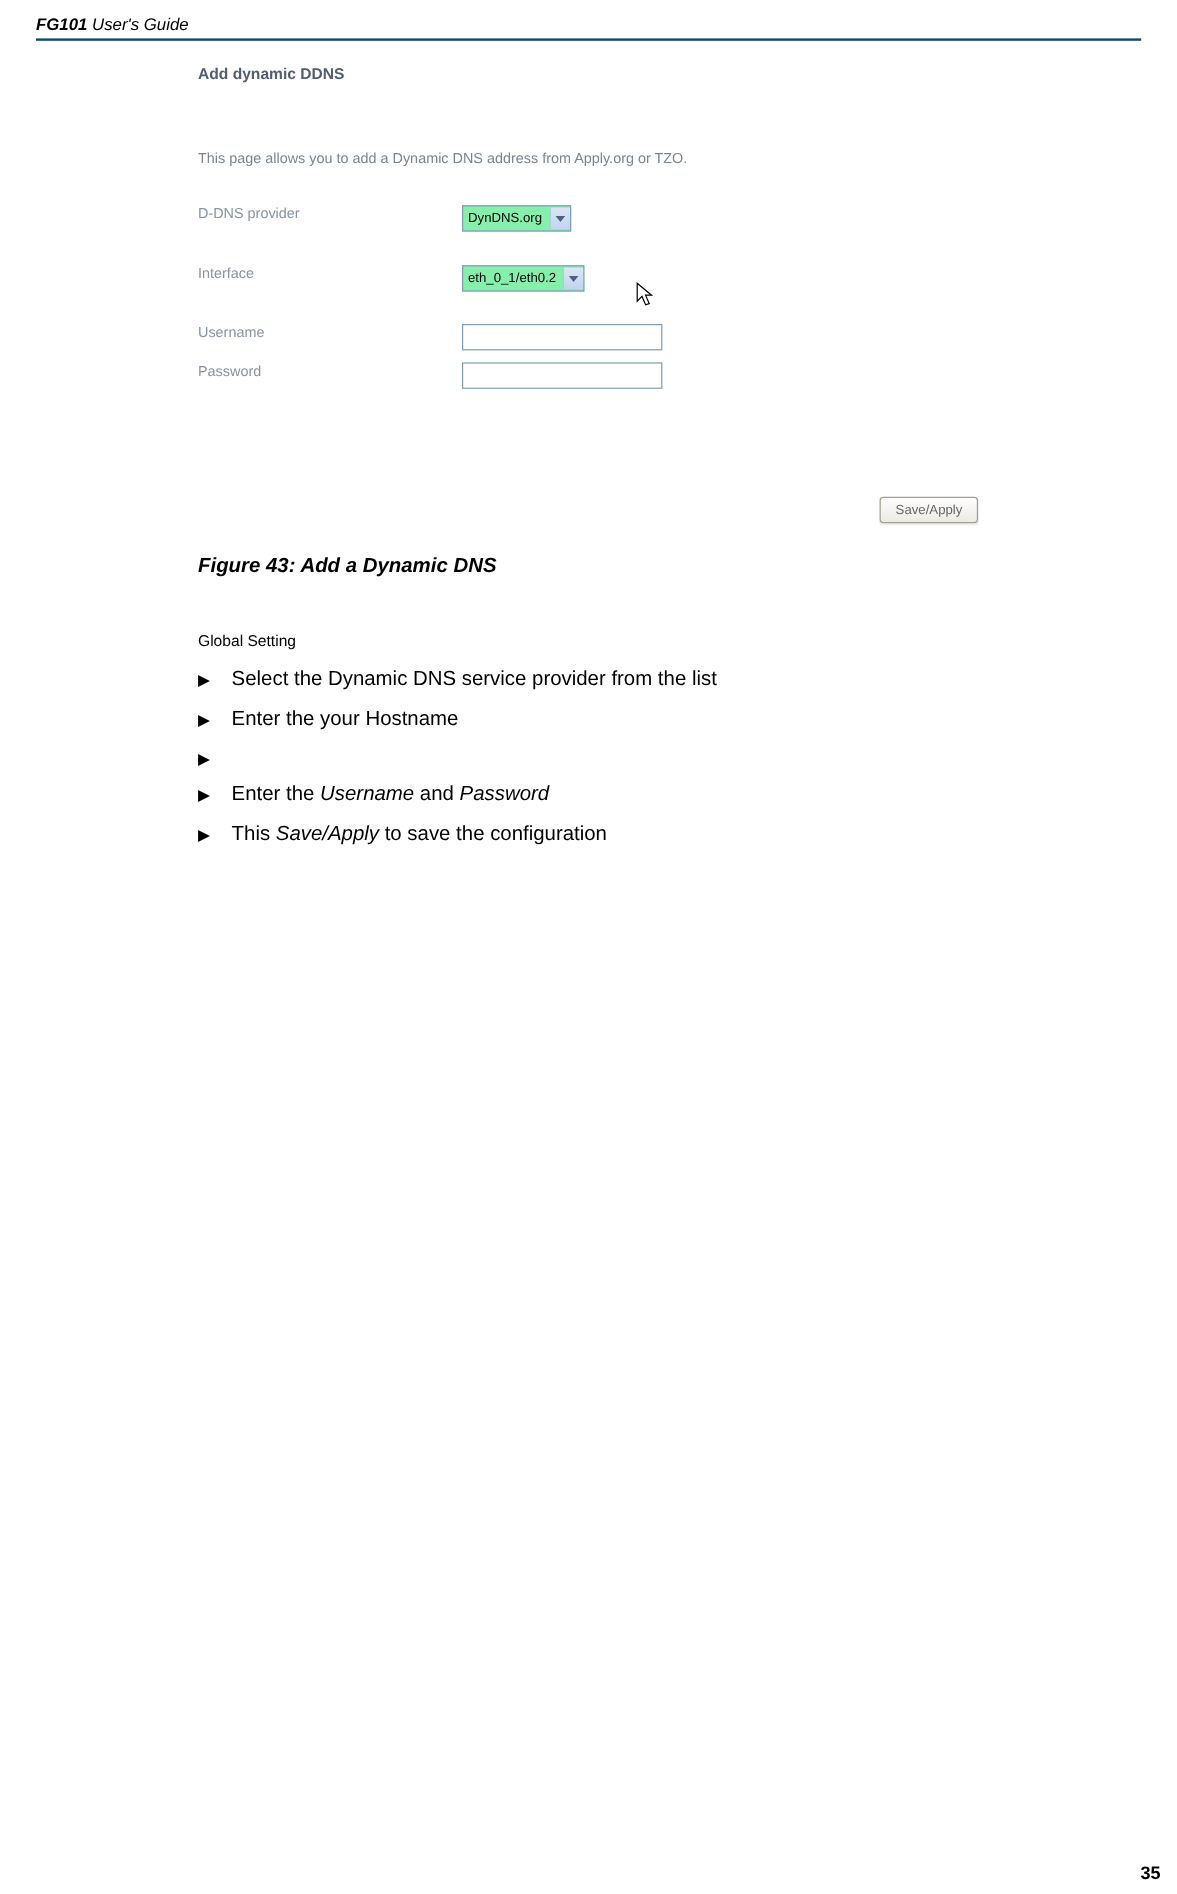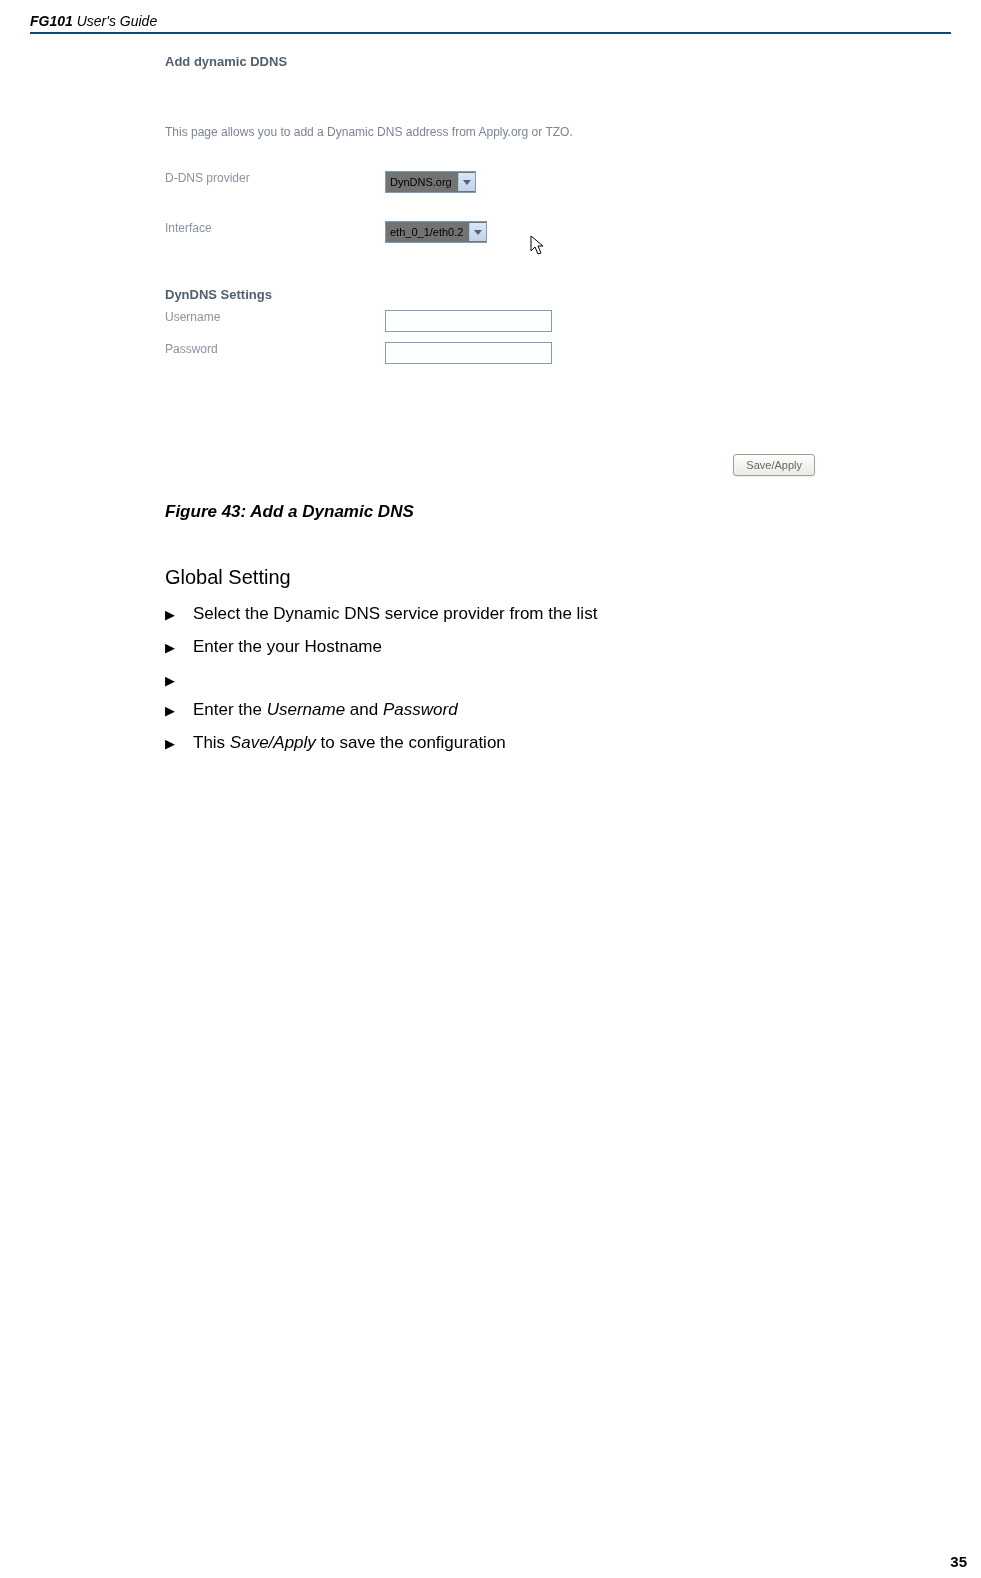--- a/index.html
+++ b/index.html
@@ -6,31 +6,31 @@
   .header-bar { border-bottom: 2px solid #0c4a6e; margin: 12px 30px 0; padding-bottom: 2px; }
   .guide-title { font-style: italic; font-size: 14px; }
   .bold { font-weight: bold; }
   .content { margin-left: 165px; margin-top: 20px; width: 700px; }
   .screenshot { border: none; background: #fff; padding: 0; }
   .ss-title { font-family: Verdana, sans-serif; font-weight: bold; font-size: 13px; color: #515e6f; margin-bottom: 56px; }
   .ss-desc { font-family: Verdana, sans-serif; font-size: 12px; color: #7a8494; margin-bottom: 32px; }
   .form-row { display: flex; margin-bottom: 10px; font-family: Verdana, sans-serif; }
   .form-label { width: 220px; color: #8993a1; font-size: 12px; }
   .section-label { font-family: Verdana, sans-serif; font-weight: bold; color: #53606f; font-size: 13px; margin-top: 18px; margin-bottom: 8px; }
-  .select-box { display: inline-flex; align-items: center; border: 1px solid #7f9db9; font-size: 11px; background: #737373; height: 20px; }
+  .select-box { display: inline-flex; align-items: center; border: 1px solid #7f9db9; font-size: 11px; background: #86efac; height: 20px; }
   .select-text { padding: 0 6px 0 4px; font-family: sans-serif; color: #000; }
   .select-arrow { width: 16px; height: 18px; background: linear-gradient(#dbe6f5,#c1d4ec); border-left: 1px solid #b5c7e0; display: flex; align-items: center; justify-content: center; }
   .select-arrow::after { content: ""; border-left: 4px solid transparent; border-right: 4px solid transparent; border-top: 5px solid #4d6185; }
   .text-input { border: 1px solid #7f9db9; width: 165px; height: 20px; background:#fff; }
   .cursor { position: relative; left: 65px; top: -8px; }
   .cursor svg { width: 16px; height: 22px; }
   .button-row { text-align: right; margin-top: 90px; padding-right: 50px; }
   .apply-btn { display: inline-block; background: linear-gradient(#fefefe,#eceae5); border: 1px solid #a59f93; border-radius: 3px; color: #666; font-family: Verdana, sans-serif; font-size: 11px; padding: 4px 12px; box-shadow: 0 1px 1px rgba(0,0,0,0.08); }
   .figure-caption { font-weight: bold; font-style: italic; font-size: 17px; margin-top: 26px; margin-bottom: 44px; }
-  .body-text { font-size: 20px; margin-bottom: 14px; }
+  .body-text { font-size: 13px; margin-bottom: 14px; }
   .bullet-list { margin: 0; padding: 0; list-style: none; }
   .bullet-list li { display: flex; align-items: flex-start; font-size: 17px; margin-bottom: 10px; line-height: 1.35; }
   .bullet-list .tri { width: 28px; flex-shrink: 0; font-size: 13px; padding-top: 3px; }
   .italic { font-style: italic; }
   .page-num { position: absolute; right: 14px; bottom: 20px; font-size: 15px; font-weight: bold; }
   .page-wrap { position: relative; min-height: 1578px; }
 </style>
 </head>
 <body>
 
@@ -65,21 +65,20 @@
           <span class="select-text">eth_0_1/eth0.2</span>
           <span class="select-arrow"></span>
         </div>
       </div>
       <div class="cursor" style="margin-left:300px;">
         <svg viewBox="0 0 16 22">
             <path d="M1 1 L1 16 L5 12 L8 19 L11 18 L8 11 L13 11 Z" fill="#fff" stroke="#000" stroke-width="1"></path>
           </svg>
       </div>
 
-      <div class="section-label">DynDNS Settings</div>
 
       <div class="form-row">
         <div class="form-label">Username</div>
         <div class="text-input"></div>
       </div>
       <div class="form-row">
         <div class="form-label">Password</div>
         <div class="text-input"></div>
       </div>
 

